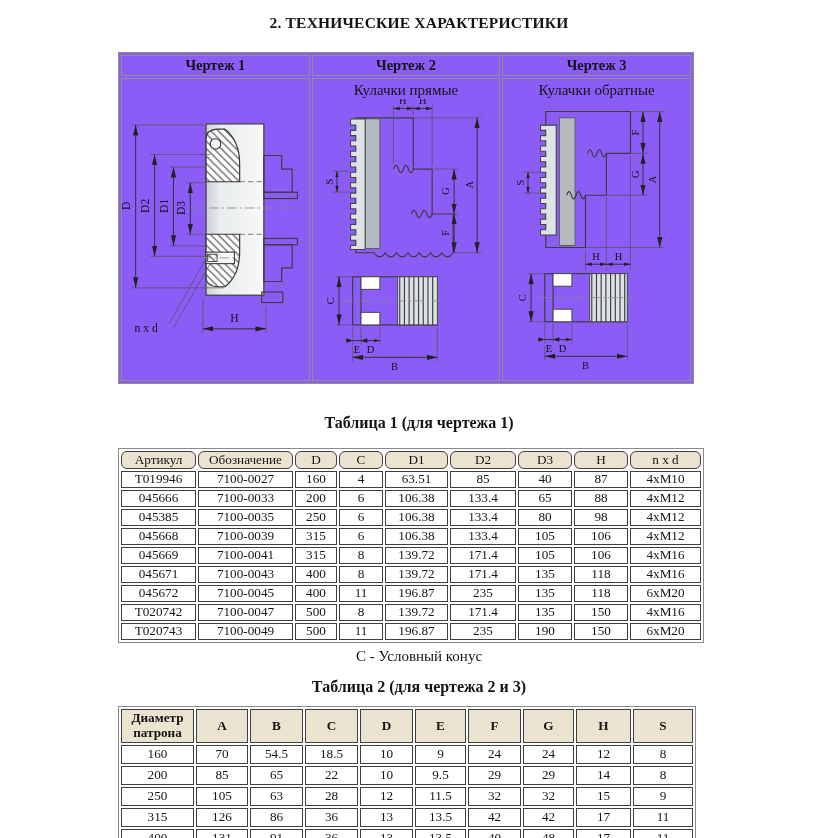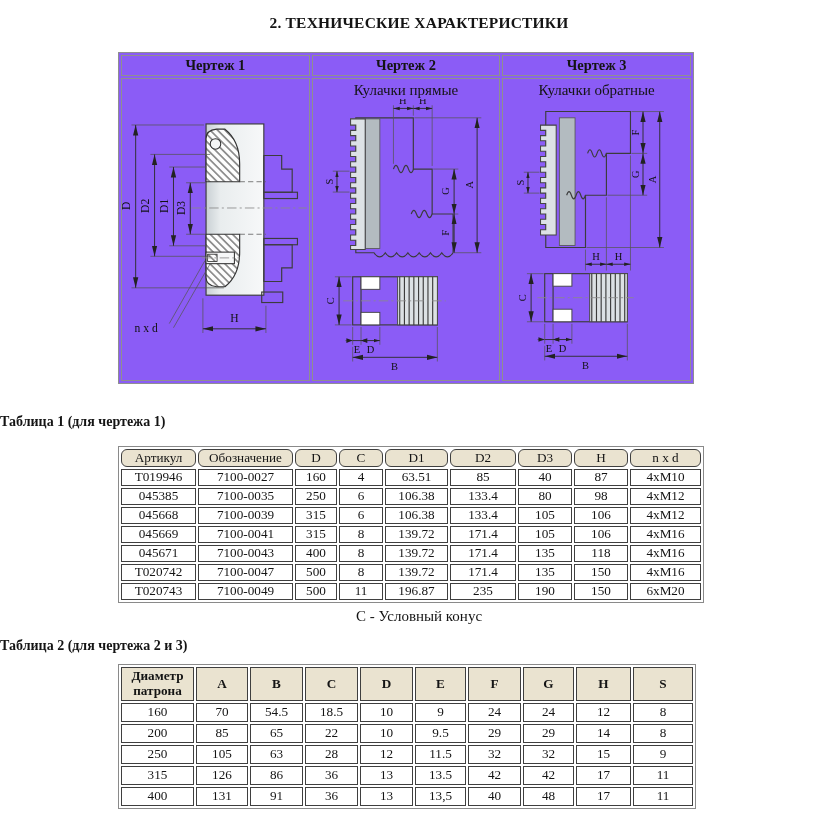--- a/index.html
+++ b/index.html
@@ -21,21 +21,21 @@
   .cl{stroke:#8a8a8a;stroke-width:.8;stroke-dasharray:9 3 2 3;fill:none;}
   .dash{stroke:#666;stroke-width:.8;stroke-dasharray:5 3;fill:none;}
   .lbl{font-family:"Liberation Serif",serif;font-size:10px;fill:#111;}
   .lbl2{font-family:"Liberation Serif",serif;font-size:11px;fill:#111;}
   #f1 .dim{marker-start:url(#m1);marker-end:url(#m1);}
   #f2 .dim{marker-start:url(#m2);marker-end:url(#m2);}
   #f3 .dim{marker-start:url(#m3);marker-end:url(#m3);}
   #f2 .s2{marker-start:url(#m2s);marker-end:url(#m2s);}
   #f3 .s3{marker-start:url(#m3s);marker-end:url(#m3s);}
   
-  .tcap{text-align:left;font-weight:bold;font-size:14px;margin-top:30px;}
+  .tcap{text-align:center;font-weight:bold;font-size:16px;margin-top:30px;}
   .tcap2{margin-top:13px;}
   .fn{text-align:center;font-weight:normal;font-size:15px;margin-top:5px;}
   table{border-collapse:separate;border-spacing:2px;background:#fff;border:1.5px solid #8a8a8a;
         margin-left:118px;table-layout:fixed;font-family:"Liberation Serif",serif;}
   td{border:1px solid #3f3f3f;text-align:center;vertical-align:middle;padding:0 2px;
      font-size:13.2px;line-height:1.12;overflow:hidden;}
   td.h{background:#eae3d0;}
   #t1{width:576px;margin-top:16px;}
   #t1 td{height:15px;}
   #t1 tr.hr td{height:16px;border-radius:6px;}
@@ -300,20 +300,31 @@
         <td>7100-0027</td>
         <td>160</td>
         <td>4</td>
         <td>63.51</td>
         <td>85</td>
         <td>40</td>
         <td>87</td>
         <td>4xM10</td>
       </tr>
   <tr>
+        <td>045666</td>
+        <td>7100-0033</td>
+        <td>200</td>
+        <td>6</td>
+        <td>106.38</td>
+        <td>133.4</td>
+        <td>65</td>
+        <td>88</td>
+        <td>4xM12</td>
+      </tr>
+  <tr>
         <td>045385</td>
         <td>7100-0035</td>
         <td>250</td>
         <td>6</td>
         <td>106.38</td>
         <td>133.4</td>
         <td>80</td>
         <td>98</td>
         <td>4xM12</td>
       </tr>
@@ -342,20 +353,31 @@
   <tr>
         <td>045671</td>
         <td>7100-0043</td>
         <td>400</td>
         <td>8</td>
         <td>139.72</td>
         <td>171.4</td>
         <td>135</td>
         <td>118</td>
         <td>4xM16</td>
+      </tr>
+  <tr>
+        <td>045672</td>
+        <td>7100-0045</td>
+        <td>400</td>
+        <td>11</td>
+        <td>196.87</td>
+        <td>235</td>
+        <td>135</td>
+        <td>118</td>
+        <td>6xM20</td>
       </tr>
   <tr>
         <td>T020742</td>
         <td>7100-0047</td>
         <td>500</td>
         <td>8</td>
         <td>139.72</td>
         <td>171.4</td>
         <td>135</td>
         <td>150</td>

